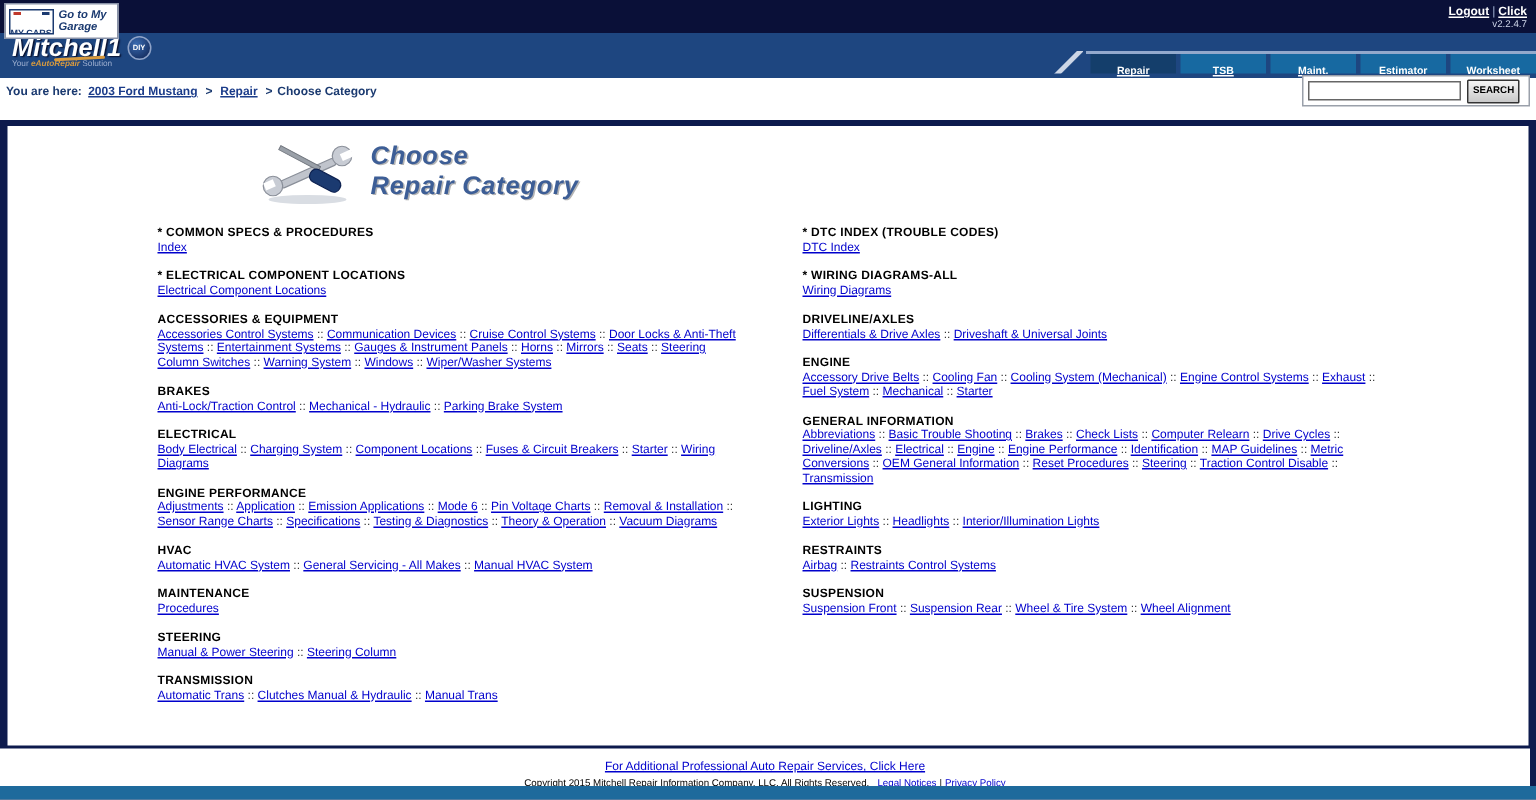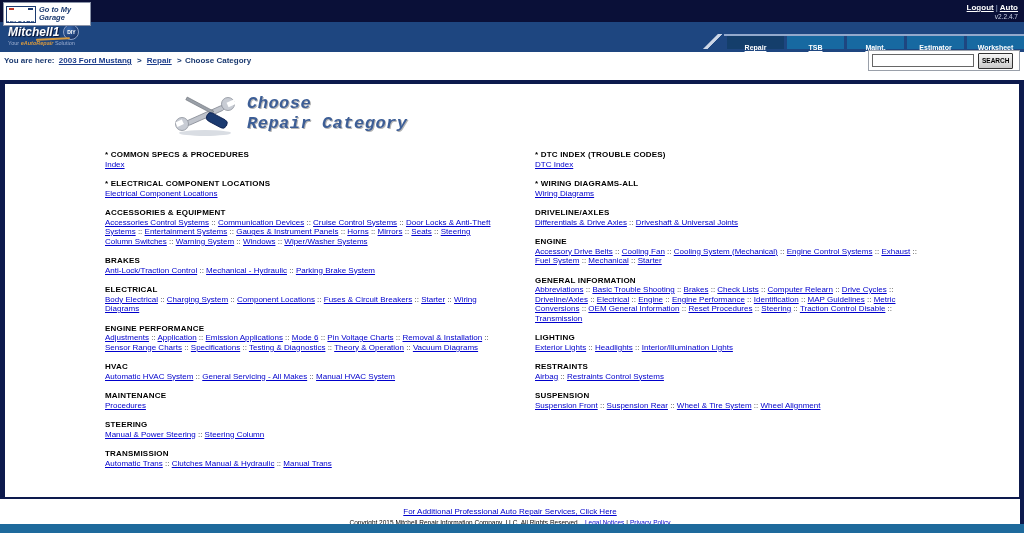--- a/index.html
+++ b/index.html
@@ -7,40 +7,40 @@
   body {
     font-family:"Liberation Sans", sans-serif;
     background:#0D1A4D;
     position:relative;
     overflow:hidden;
   }
   
   .topbar { height:22px; background:#0A1038; position:relative; }
   .garage-btn {
     position:absolute; left:3px; top:2px; z-index:10;
-    width:88px; height:24px; background:#fff;
+    width:76px; height:24px; background:#fff;
     border:1px solid #8a93a8; display:flex; align-items:center; padding:1px 2px;
     cursor:pointer;
   }
   .plate { width:30px; height:17px; border:1px solid #1B3A70; background:#fff; overflow:hidden; }
   .plate-top { height:4px; display:flex; justify-content:space-between; padding:1px 2px 0; }
   .plate-top i { display:block; width:5px; height:2px; }
   .plate-top .r { background:#c0392b; } .plate-top .b { background:#1B3A70; }
   .plate-text { font-size:6px; font-weight:bold; color:#1B3A70; text-align:center; line-height:10px; letter-spacing:0; }
   .garage-label { font-size:7.5px; font-style:italic; font-weight:bold; color:#1B3A70; line-height:8.5px; margin-left:3px; }
   .top-right { position:absolute; right:6px; top:3px; text-align:right; }
   .top-links { font-size:8px; font-weight:bold; color:#fff; }
   .top-links a { color:#fff; text-decoration:underline; cursor:pointer; }
   .top-links .bar { font-weight:normal; color:#9fb0d0; padding:0 2px; }
   .version { font-size:6.5px; color:#cdd4e8; margin-top:1px; }
   
   .navbar { height:30px; background:#1E4680; position:relative; }
   .logo-block { position:absolute; left:8px; top:2px; }
   .logo-line { display:flex; align-items:center; }
-  .logo-text { color:#fff; font-weight:bold; font-style:italic; font-size:12px; line-height:16px; text-shadow:1px 1px 1px #08102e; }
+  .logo-text { color:#fff; font-weight:bold; font-style:italic; font-size:17px; line-height:16px; text-shadow:1px 1px 1px #08102e; }
   .logo-swoosh { display:block; width:34px; height:2px; background:#d89a3e; margin:-2px 0 0 28px; border-radius:2px; transform:rotate(-3deg); }
   .logo-badge {
     width:16px; height:16px; border-radius:50%; margin-left:4px;
     background:radial-gradient(circle at 35% 30%, #3a6bb0, #0d2150);
     border:1px solid #8fa3c8; color:#fff; font-size:5px; font-weight:bold;
     text-align:center; line-height:14px;
   }
   .tagline { font-size:5.5px; color:#9fb0d0; margin-top:0; }
   .tag-brand { color:#d89a3e; font-weight:bold; font-style:italic; }
   .tab-bar { position:absolute; right:0; bottom:3px; display:flex; border-top:2px solid #93A9CC; }
@@ -64,21 +64,21 @@
   .search-input { width:102px; height:13px; border:1px solid #666; font-size:8px; padding:0 2px; font-family:inherit; }
   .search-btn {
     margin-left:4px; height:16px; font-size:6.5px; font-weight:bold; font-family:inherit;
     background:linear-gradient(#f5f5f5,#c9c9c9); border:1px solid #333; border-radius:1px;
     padding:0 3px; color:#000; cursor:pointer;
   }
   
   .main-wrap { position:absolute; top:80px; left:0; width:1024px; height:419px; background:#0D1A4D; padding:4px 5px 2px; }
   .content { background:#fff; width:100%; height:100%; position:relative; overflow:hidden; }
   .page-header { display:flex; align-items:flex-start; padding:8px 0 0 168px; }
-  .page-title { margin-left:10px; font-size:17px; font-weight:bold; font-style:italic; color:#3D5E96; line-height:20px; letter-spacing:0.5px; text-shadow:1px 1px 0 #b4b4b4; margin-top:2px;font-family:Liberation Mono, monospace; }
+  .page-title { margin-left:10px; font-size:17px; font-weight:bold; font-style:italic; color:#3D5E96; line-height:20px; letter-spacing:0.5px; text-shadow:1px 1px 0 #b4b4b4; margin-top:2px; }
   .columns { display:flex; padding-left:100px; margin-top:12px; }
   .col { width:390px; }
   .col + .col { margin-left:40px; }
   .section { margin-bottom:10px; }
   .sec-heading { font-size:8px; font-weight:bold; color:#000; line-height:9.5px; letter-spacing:0.2px; }
   .sec-links { font-size:8px; line-height:9.5px; }
   .cat-link { color:#0000CC; text-decoration:underline; cursor:pointer; }
   .sep { color:#333; }
   
   .footer { position:absolute; top:499px; left:0; width:1020px; height:25px; background:#fff; text-align:center; padding-top:1px; }
@@ -100,21 +100,21 @@
         </span>
       <span class="plate-text">MY CARS</span>
     </span>
     <span class="garage-label">
       <span>Go to My</span><br>
       <span>Garage</span>
     </span>
   </div>
   <div class="top-right">
     <div class="top-links">
-      <a>Logout</a><span class="bar">|</span><a>Auto</a>
+      <a>Logout</a><span class="bar">|</span><a>Click</a>
     </div>
     <div class="version">v2.2.4.7</div>
   </div>
 </div>
 
 <div class="navbar">
   <div class="logo-block">
     <div class="logo-line">
       <span class="logo-text">Mitchell1</span>
       <span class="logo-badge">DIY</span>

